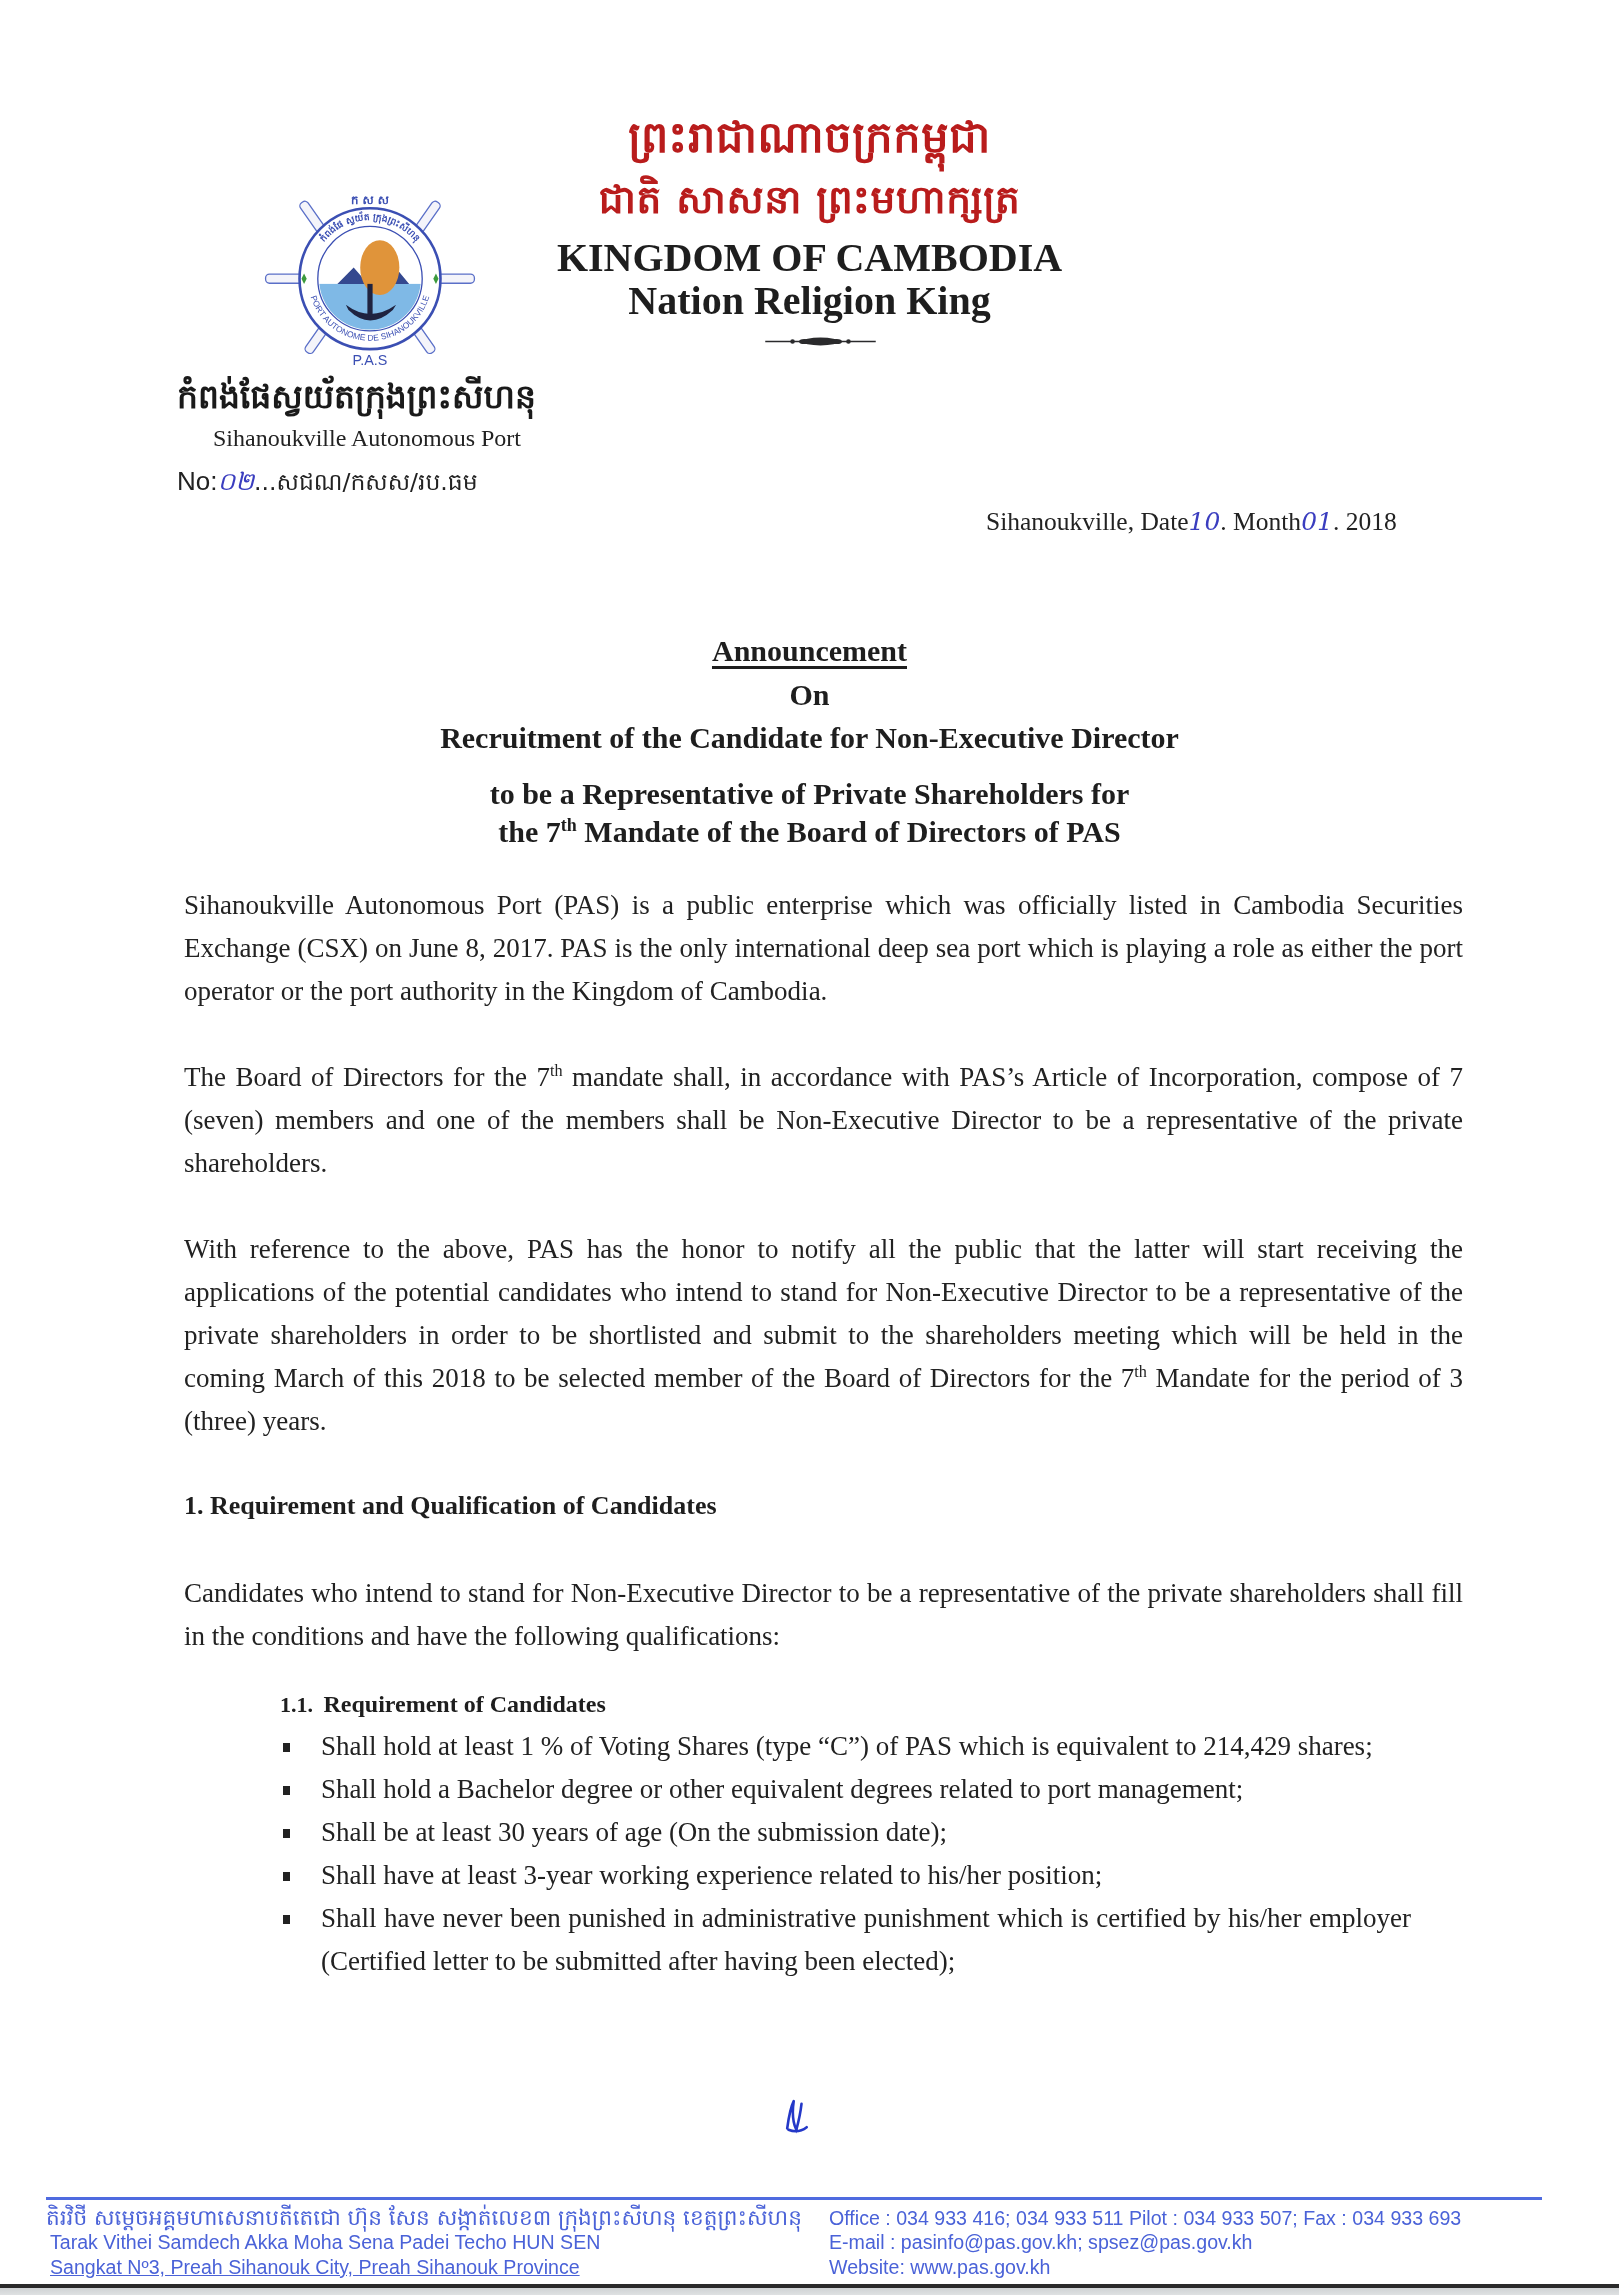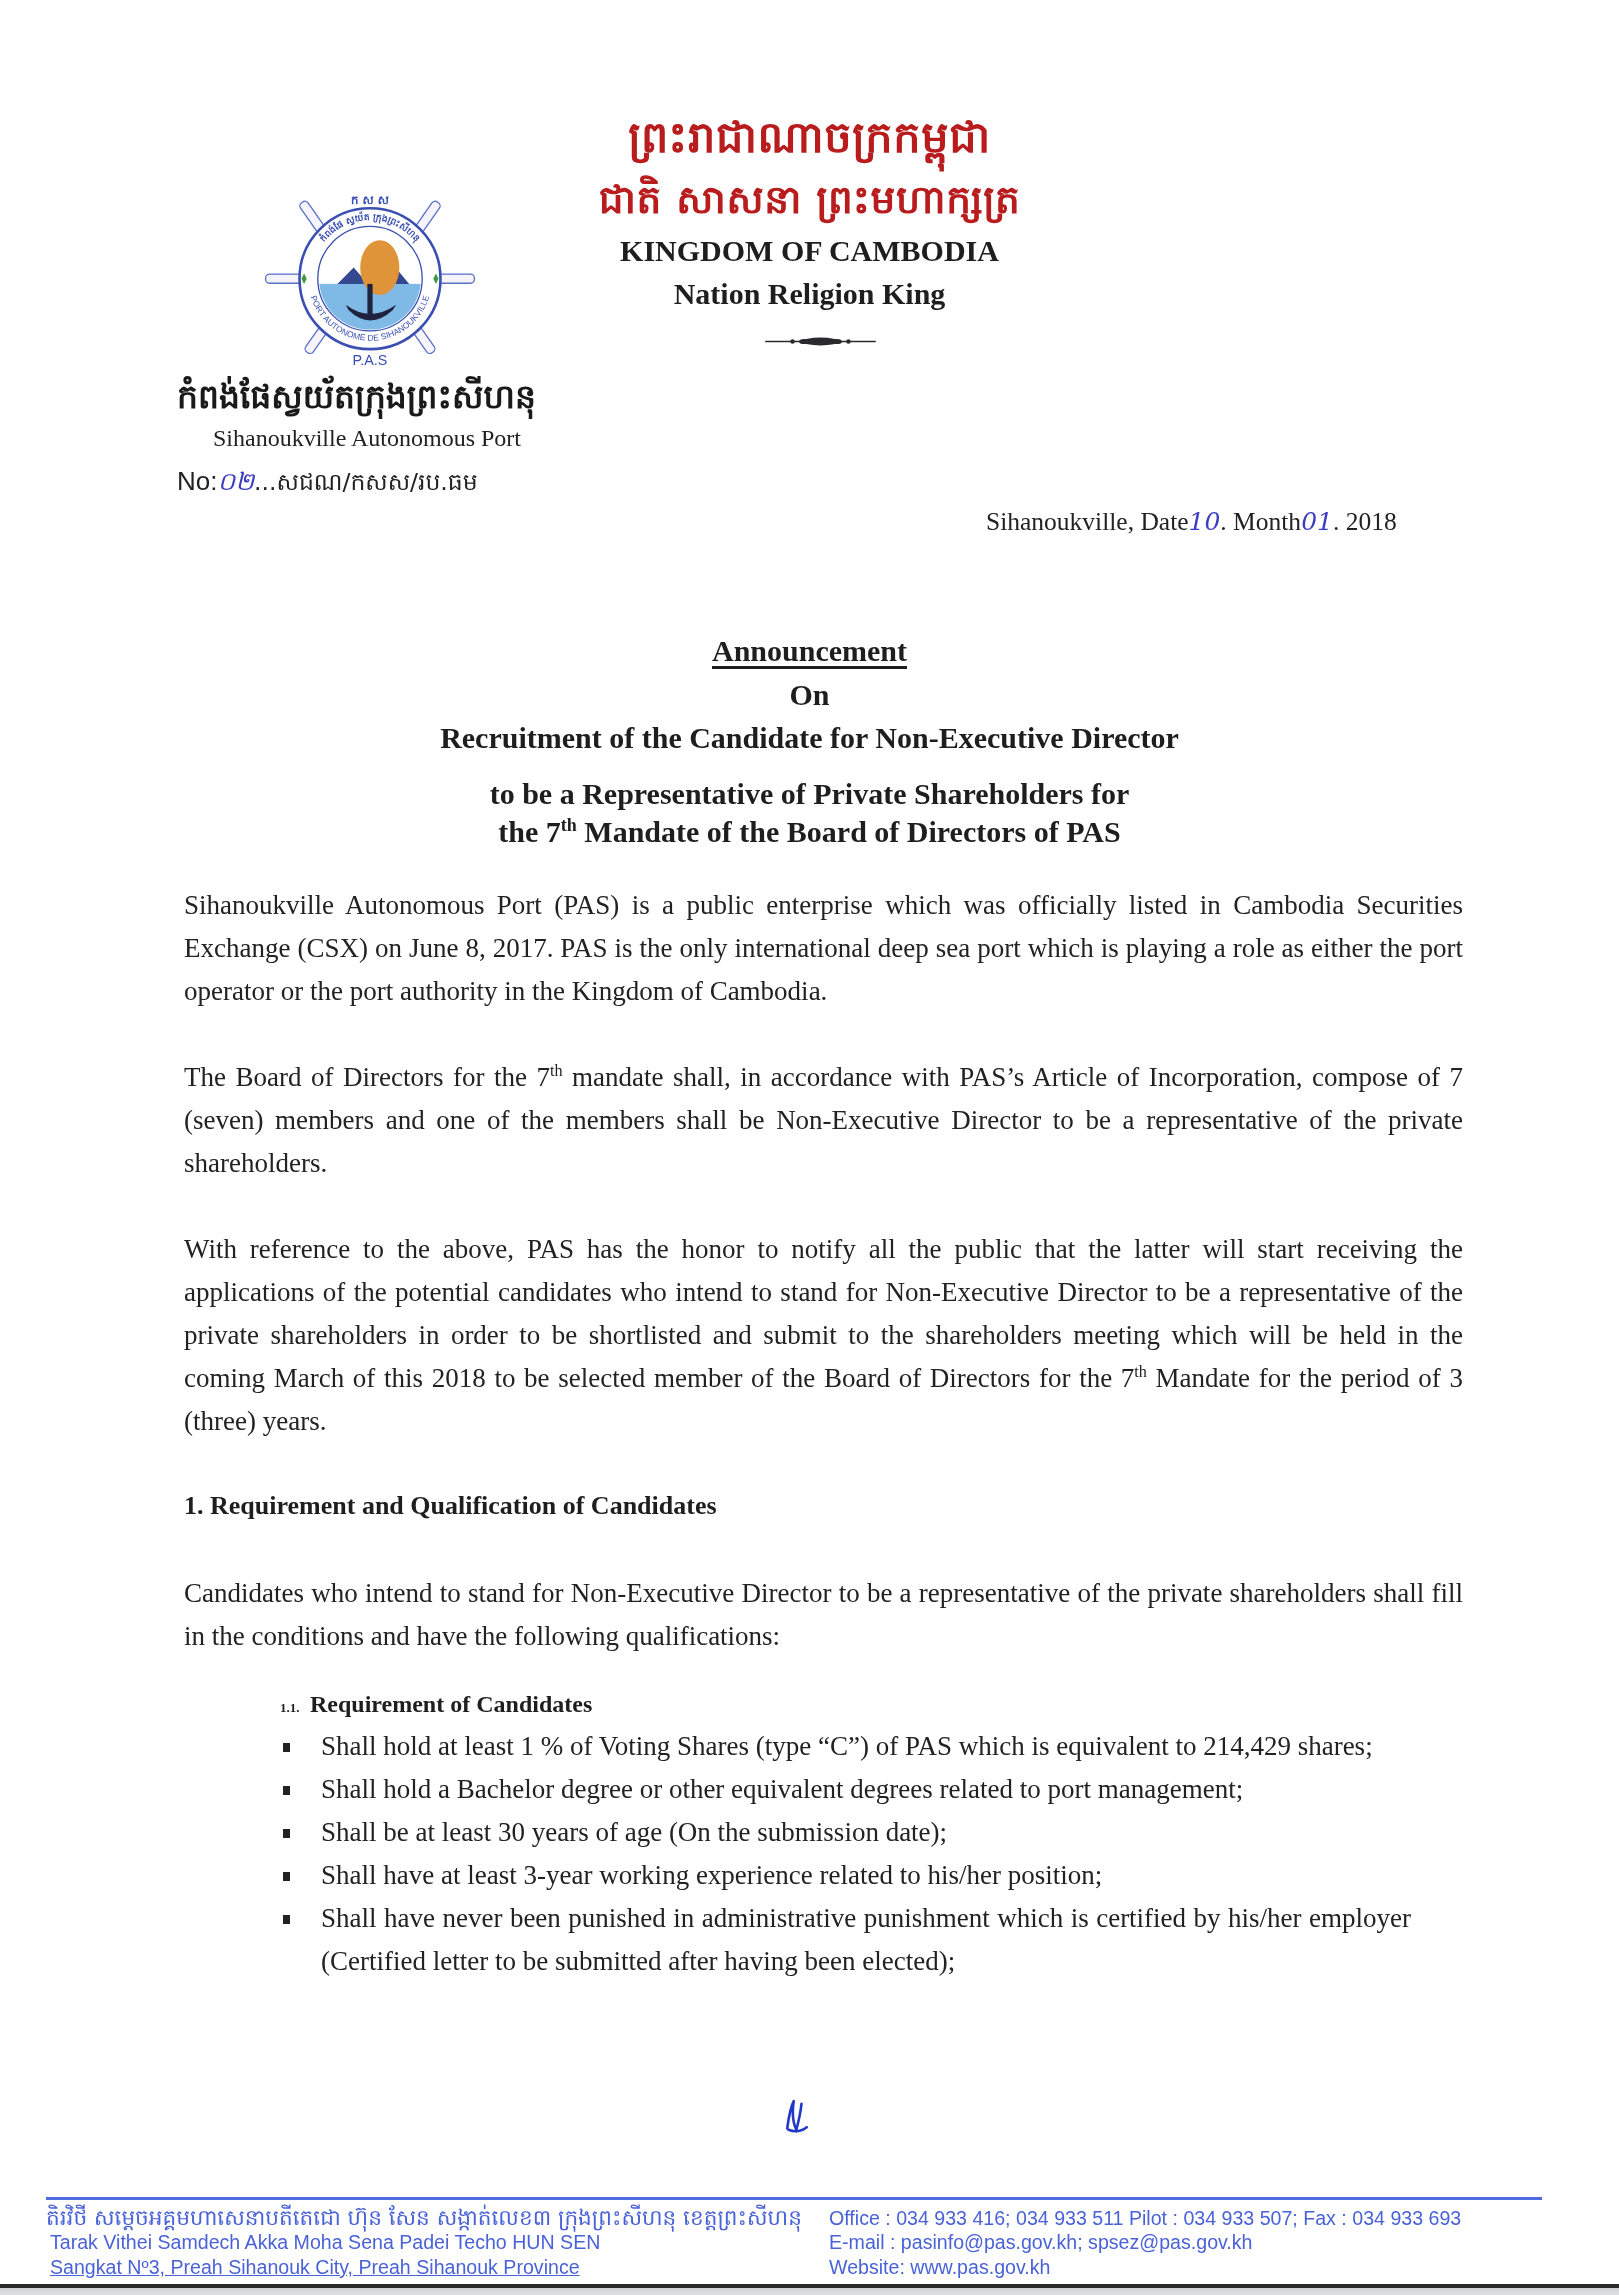--- a/index.html
+++ b/index.html
@@ -4,37 +4,37 @@
   <style>
     html, body { margin: 0; padding: 0; }
     body {
       width: 1619px; height: 2295px; background: #ffffff; position: relative; overflow: hidden;
       font-family: "Liberation Serif", "DejaVu Serif", serif; color: #1e1e1e;
     }
     .abs { position: absolute; }
     .center { text-align: center; }
     
     .kh-title { font-family: "DejaVu Sans", sans-serif; font-weight: bold; font-size: 43px; color: #b91c1c; letter-spacing: 0.7px; white-space: nowrap; }
-    .en-title { font-weight: bold; font-size: 30px; color: #1e1e1e; white-space: nowrap; }
+    .en-title { font-weight: bold; font-size: 40px; color: #1e1e1e; white-space: nowrap; }
     .ornament { width: 111px; height: 13px; }
     .logo { width: 216px; height: 186px; }
     .kh-org { font-family: "DejaVu Sans", sans-serif; font-weight: bold; font-size: 33px; white-space: nowrap; color: #1a1a1a; }
     .en-org { font-size: 24px; white-space: nowrap; color: #222; }
     .ref-no { font-family: "Liberation Sans", sans-serif; font-size: 26px; white-space: nowrap; color: #222; }
     .hand { font-family: "DejaVu Serif", serif; font-style: italic; color: #3a3dbf; }
     .date-line { font-size: 25.5px; white-space: nowrap; color: #222; }
     
     .ann-head { font-weight: bold; font-size: 30px; white-space: nowrap; color: #1e1e1e; }
     .ann-head.underline { text-decoration: underline; text-decoration-thickness: 2.6px; text-underline-offset: 5.2px; }
     sup { font-size: 60%; line-height: 0; vertical-align: super; }
     
     .para { font-size: 27px; line-height: 43px; text-align: justify; color: #222; }
     .section-head { font-weight: bold; font-size: 26px; color: #1e1e1e; white-space: nowrap; }
     .sub-head { font-weight: bold; font-size: 24px; color: #1e1e1e; white-space: nowrap; }
-    .sub-head .num { font-size: 13px; margin-right: 10.5px; }
+    .sub-head .num { font-size: 22px; margin-right: 10.5px; }
     ul.bullets { list-style: none; margin: 0; padding: 0; }
     ul.bullets li { position: relative; padding-left: 41px; font-size: 27px; line-height: 43px; text-align: justify; color: #222; }
     ul.bullets li .bullet { position: absolute; left: 2.6px; top: 17.7px; width: 7.8px; height: 9.2px; background: #222; }
     .initial-mark { width: 26px; height: 39px; }
     
     .footer-rule { height: 3.3px; background: #4f6be0; }
     .footer-text { font-family: "Liberation Sans", sans-serif; color: #4a62d8; white-space: nowrap; }
     .footer-kh { font-family: "DejaVu Sans", sans-serif; font-size: 21.6px; color: #4a62d8; white-space: nowrap; }
     .scan-edge { height: 26px; background: linear-gradient(#cfd2d4, #e6e8e9 40%, #f3f3f3); }
     .scan-shadow { height: 3.9px; background: #2a2a2a; }

